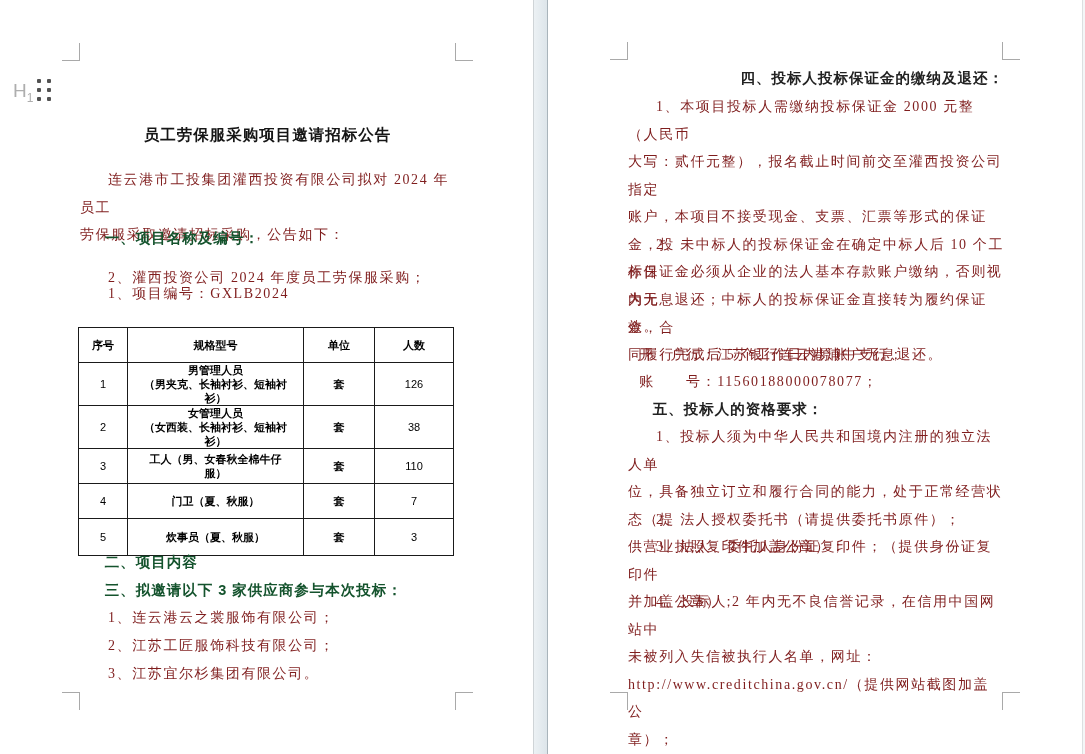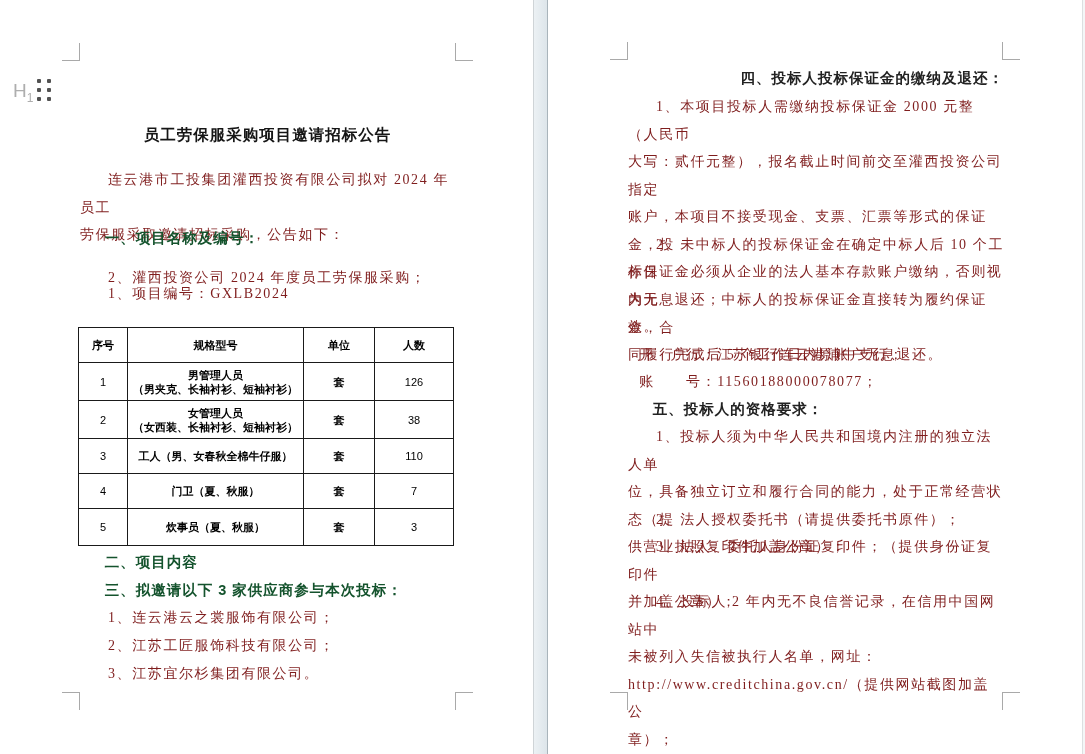--- a/index.html
+++ b/index.html
@@ -37,21 +37,21 @@
   .indent2{text-indent:2em;}
   .indent08{text-indent:0.8em;}
   .heading{position:absolute;left:80px;width:376px;
     font-family:Liberation Sans, sans-serif;font-weight:bold;font-size:14.5px;
     color:#14532d;letter-spacing:1px;line-height:27.5px;text-indent:1.7em;white-space:pre-line;}
   .heading-serif{font-family:"Liberation Serif",serif;color:#222;}
 
   
   #spec-table{position:absolute;left:78px;top:327px;border-collapse:collapse;table-layout:fixed;}
   #spec-table td,#spec-table th{border:1px solid #1a1a1a;text-align:center;vertical-align:middle;
-    font-size:11px;line-height:14px;padding:0 4px;color:#000;white-space:pre-line;box-sizing:border-box;
+    font-size:11px;line-height:14px;padding:0 12px;color:#000;white-space:pre-line;box-sizing:border-box;
     font-family:"Liberation Sans",sans-serif;}
   #spec-table th{font-weight:bold;}
   .col-no{width:49px;}.col-spec{width:176px;}.col-unit{width:71px;}.col-count{width:79px;}
   .cell-cn{font-weight:600;}
   .cell-num{font-family:"Liberation Serif",serif;font-weight:normal;font-size:11.5px;}
   .rh{height:35px;} .rt{height:38px;} .rb{height:37px;}
 </style>
 </head>
 <body>
 

